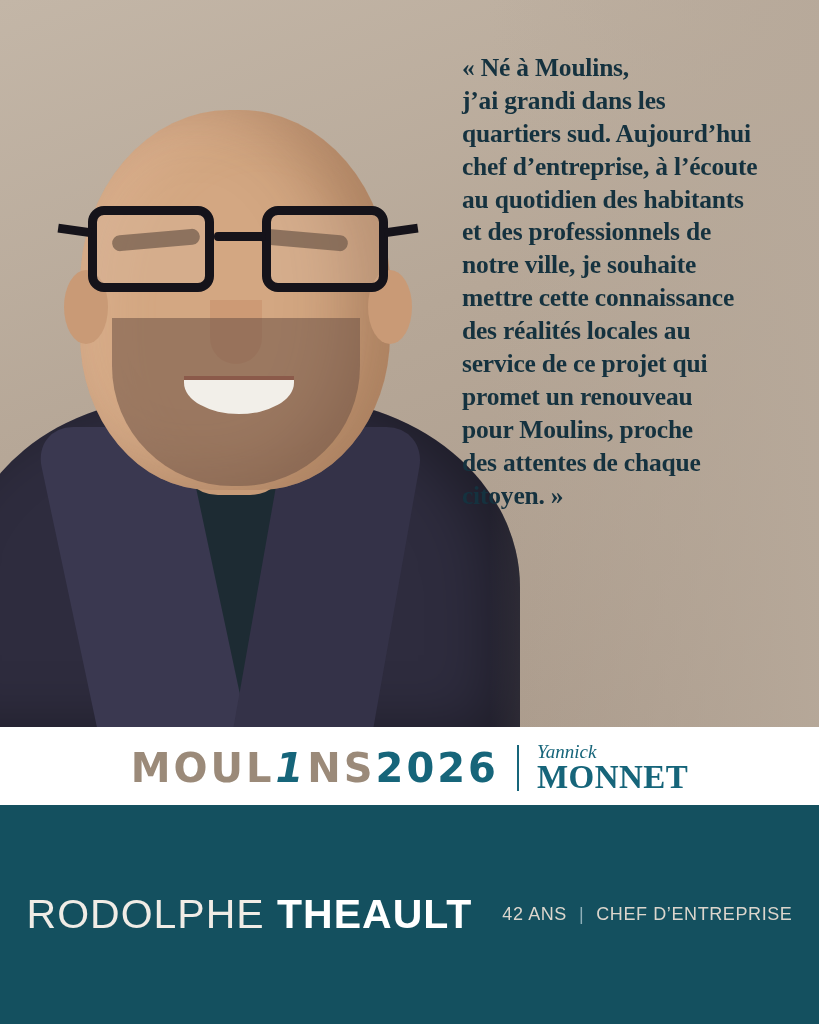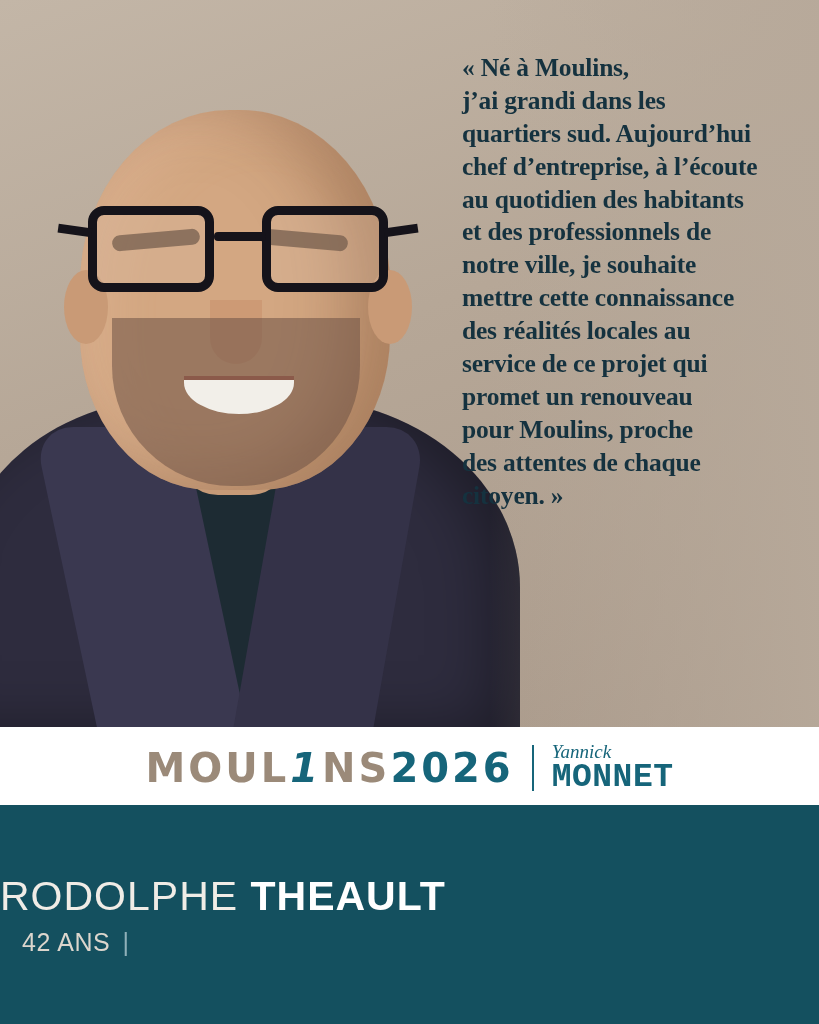--- a/index.html
+++ b/index.html
@@ -255,54 +255,54 @@
   .candidate-logo .first {
     display: block;
     font-family: "Liberation Serif", serif;
     font-style: italic;
     font-size: 19px;
     color: #16657a;
     margin-bottom: 0;
   }
   .candidate-logo .last {
     display: block;
-    font-family: Liberation Mono, monospace;
+    font-family: Liberation Serif, serif;
     font-weight: bold;
     font-size: 33px;
     letter-spacing: 0.5px;
     color: #16657a;
   }
 
   
   .footer {
     position: absolute;
     left: 0;
     top: 805px;
     width: 819px;
     height: 219px;
     background: #14505f;
     display: flex;
-    flex-direction: column;
+    align-items: center;
     justify-content: center;
     gap: 8px;
   }
   .person-name {
     font-family: "Liberation Sans", sans-serif;
     font-size: 41px;
     letter-spacing: 1px;
     color: #f0ece6;
     font-weight: normal;
   }
   .person-name .surname {
     font-weight: bold;
     color: #ffffff;
   }
   .person-meta {
     font-family: "Liberation Sans", sans-serif;
-    font-size: 25px;
+    font-size: 18px;
     letter-spacing: 0.6px;
     color: #dcd6cd;
     display: flex;
     align-items: center;
     gap: 12px;
     margin-left: 22px;
   }
   .person-meta .sep {
     color: #8fb0b9;
   }
@@ -370,16 +370,17 @@
   </div>
 
   <div class="footer">
     <div class="person-name">
       <span>RODOLPHE</span>
       <span class="surname">THEAULT</span>
     </div>
     <div class="person-meta">
       <span>42 ANS</span>
       <span class="sep">|</span>
+      <span>CHEF D’ENTREPRISE</span>
     </div>
   </div>
 
 </div>
 
 </body></html>

